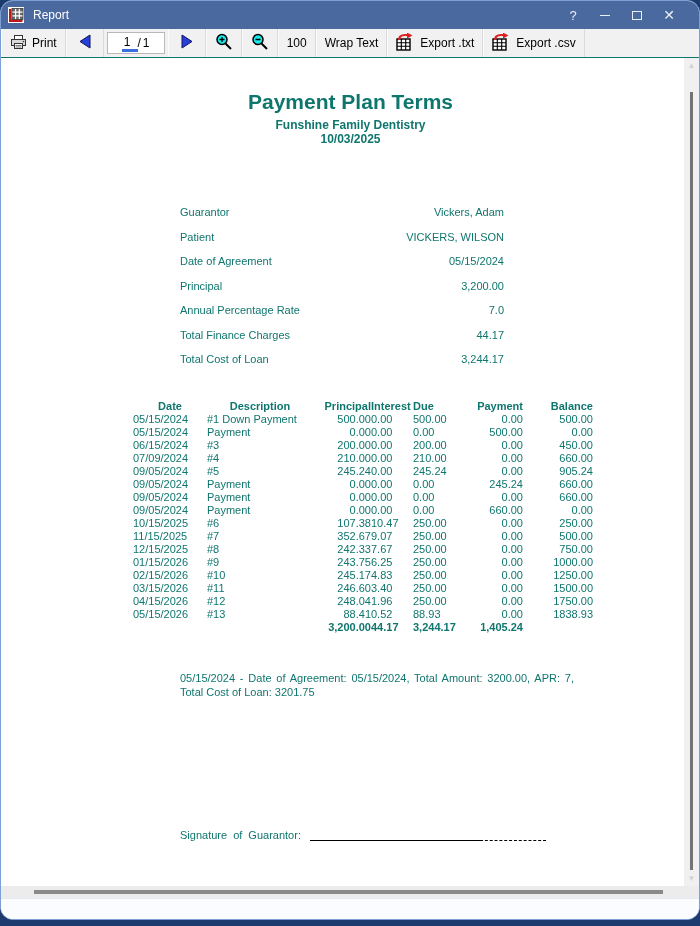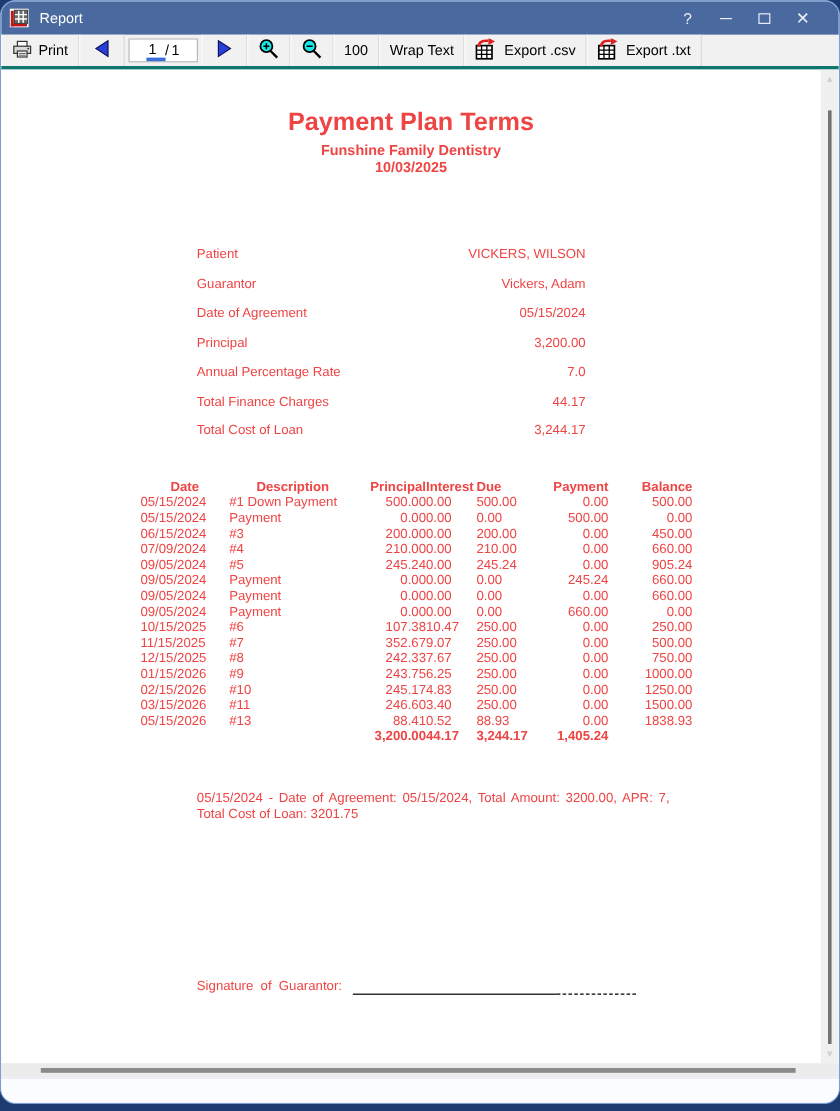--- a/index.html
+++ b/index.html
@@ -25,59 +25,59 @@
   .win-btn {
     width:32px; height:24px; display:flex; align-items:center; justify-content:center;
     color:#e9eef8; font-size:13px; cursor:default;
   }
   .glyph-min { width:10px; height:0; border-top:1.5px solid #e9eef8; display:block; }
   .glyph-max { width:10px; height:9px; border:1.3px solid #e9eef8; display:block; }
   .glyph-close { font-size:14px; }
   
   .toolbar {
     height:29px; background:#f1f1f1; display:flex; align-items:stretch;
-    border-bottom:3px solid #0f766e;
+    border-bottom:1px solid #0f766e;
   }
   .tbtn {
     display:flex; align-items:center; gap:5px; padding:0 8px;
     font-size:12px; color:#000;
     background:#f1f1f1;
     border-right:1px solid #dadada; border-left:1px solid #fbfbfb;
   }
   .tbtn svg { flex:0 0 auto; }
   .page-box {
     width:58px; margin:3px 3px; background:#ffffff; border:1px solid #b9b9b9;
     display:flex; align-items:center; justify-content:center;
     font-size:12px;
   }
   .page-box .cur { border-bottom:3px solid #3a6fd9; padding:0 7px 0 2px; }
   .page-box .sep { padding:0 2px 0 0; }
   .arrow-btn { padding:0 10px; }
   
   .doc { position:relative; height:828px; background:#ffffff; overflow:hidden; }
-  .report { position:absolute; inset:0 15px 0 0; overflow:hidden; color:#ef4444; }
+  .report { position:absolute; inset:0 15px 0 0; overflow:hidden; color:#0f766e;padding-left:16px; }
   .report-title { margin-top:32px; font-size:21px; line-height:24px; font-weight:bold; text-align:center; }
   .report-sub   { margin-top:4px; font-size:12px; line-height:14px; font-weight:bold; text-align:center; }
   .report-date  { font-size:12px; line-height:14px; font-weight:bold; text-align:center; }
   .details { margin:60px 0 0 163px; width:324px; font-size:11px; }
   .detail-row { display:flex; justify-content:space-between; line-height:13px; margin-bottom:11.5px; }
   table.sched { margin:34px 0 0 116px; border-collapse:collapse; font-size:11px; }
   .sched th, .sched td { padding:0; line-height:13px; font-weight:normal; white-space:nowrap; }
   .sched th { font-weight:bold; text-align:center; }
   .sched .c0 { width:74px;  text-align:left; }
   .sched .c1 { width:106px; text-align:left; }
   .sched .c2 { width:58px;  text-align:right; }
   .sched .c3 { width:42px;  text-align:left; }
   .sched .c4 { width:54px;  text-align:left; }
   .sched .c5 { width:56px;  text-align:right; }
   .sched .c6 { width:70px;  text-align:right; }
   .sched th.c0, .sched th.c1 { text-align:center; }
   .sched tr.totals td { font-weight:bold; }
   .note { margin:38px 0 0 163px; width:394px; font-size:11px; line-height:13.5px; text-align:justify; }
-  .signature { margin:130px 0 0 163px; font-size:11px; display:flex; align-items:flex-end; }
+  .signature { margin:130px 0 0 163px; font-size:11px; display:flex; align-items:center; }
   .sig-label { word-spacing:3px; line-height:13px; }
   .sig-solid { width:170px; height:11px; border-bottom:1.5px solid #000; margin-left:9px; }
   .sig-dash  { width:66px;  height:11px; border-bottom:1.5px dashed #000; }
   
   .vscroll { position:absolute; top:0; right:0; width:15px; height:828px; background:#f0f0f0; }
   .vthumb  { position:absolute; top:34px; left:6px; width:3px; height:778px; background:#747474; }
   .scroll-arrow { position:absolute; left:0; width:15px; text-align:center; font-size:8px; color:#d2d2d2; }
   .arr-up { top:3px; } .arr-down { bottom:3px; }
   .hscroll { position:relative; height:12px; background:#ececec; }
   .hthumb  { position:absolute; top:4px; left:33px; width:629px; height:4px; background:#8a8a8a; }
@@ -168,51 +168,51 @@
     <div class="tbtn">Wrap Text</div>
     <div class="tbtn">
       <span>
         <svg width="19" height="18" viewBox="0 0 19 18">
           <rect x="1" y="6" width="13" height="11" fill="#ffffff" stroke="#000" stroke-width="1.4"></rect>
           <path d="M1 9.7 H14 M1 13.3 H14 M5.3 6 V17 M9.7 6 V17" stroke="#000" stroke-width="1.1" fill="none"></path>
           <path d="M3 7 C3 3, 6 2, 9 2 L11 2" stroke="#e02020" stroke-width="2.2" fill="none"></path>
           <polygon points="11,-0.5 16.5,2.5 11,5.5" fill="#e02020"></polygon>
         </svg>
       </span>
-      <span>Export .csv</span>
+      <span>Export .txt</span>
     </div>
     <div class="tbtn">
       <span>
         <svg width="19" height="18" viewBox="0 0 19 18">
           <rect x="1" y="6" width="13" height="11" fill="#ffffff" stroke="#000" stroke-width="1.4"></rect>
           <path d="M1 9.7 H14 M1 13.3 H14 M5.3 6 V17 M9.7 6 V17" stroke="#000" stroke-width="1.1" fill="none"></path>
           <path d="M3 7 C3 3, 6 2, 9 2 L11 2" stroke="#e02020" stroke-width="2.2" fill="none"></path>
           <polygon points="11,-0.5 16.5,2.5 11,5.5" fill="#e02020"></polygon>
         </svg>
       </span>
-      <span>Export .txt</span>
+      <span>Export .csv</span>
     </div>
   </div>
 
   <div class="doc">
     <div class="report">
       <div class="report-title">Payment Plan Terms</div>
       <div class="report-sub">Funshine Family Dentistry</div>
       <div class="report-date">10/03/2025</div>
 
       <div class="details">
 
           <div class="detail-row">
+            <span>Guarantor</span>
+            <span>Vickers, Adam</span>
+          </div>
+
+          <div class="detail-row">
             <span>Patient</span>
             <span>VICKERS, WILSON</span>
-          </div>
-
-          <div class="detail-row">
-            <span>Guarantor</span>
-            <span>Vickers, Adam</span>
           </div>
 
           <div class="detail-row">
             <span>Date of Agreement</span>
             <span>05/15/2024</span>
           </div>
 
           <div class="detail-row">
             <span>Principal</span>
             <span>3,200.00</span>
@@ -382,20 +382,29 @@
             <tr>
               <td class="c0">03/15/2026</td>
               <td class="c1">#11</td>
               <td class="c2">246.60</td>
               <td class="c3">3.40</td>
               <td class="c4">250.00</td>
               <td class="c5">0.00</td>
               <td class="c6">1500.00</td>
             </tr>
 
+            <tr>
+              <td class="c0">04/15/2026</td>
+              <td class="c1">#12</td>
+              <td class="c2">248.04</td>
+              <td class="c3">1.96</td>
+              <td class="c4">250.00</td>
+              <td class="c5">0.00</td>
+              <td class="c6">1750.00</td>
+            </tr>
 
             <tr>
               <td class="c0">05/15/2026</td>
               <td class="c1">#13</td>
               <td class="c2">88.41</td>
               <td class="c3">0.52</td>
               <td class="c4">88.93</td>
               <td class="c5">0.00</td>
               <td class="c6">1838.93</td>
             </tr>

